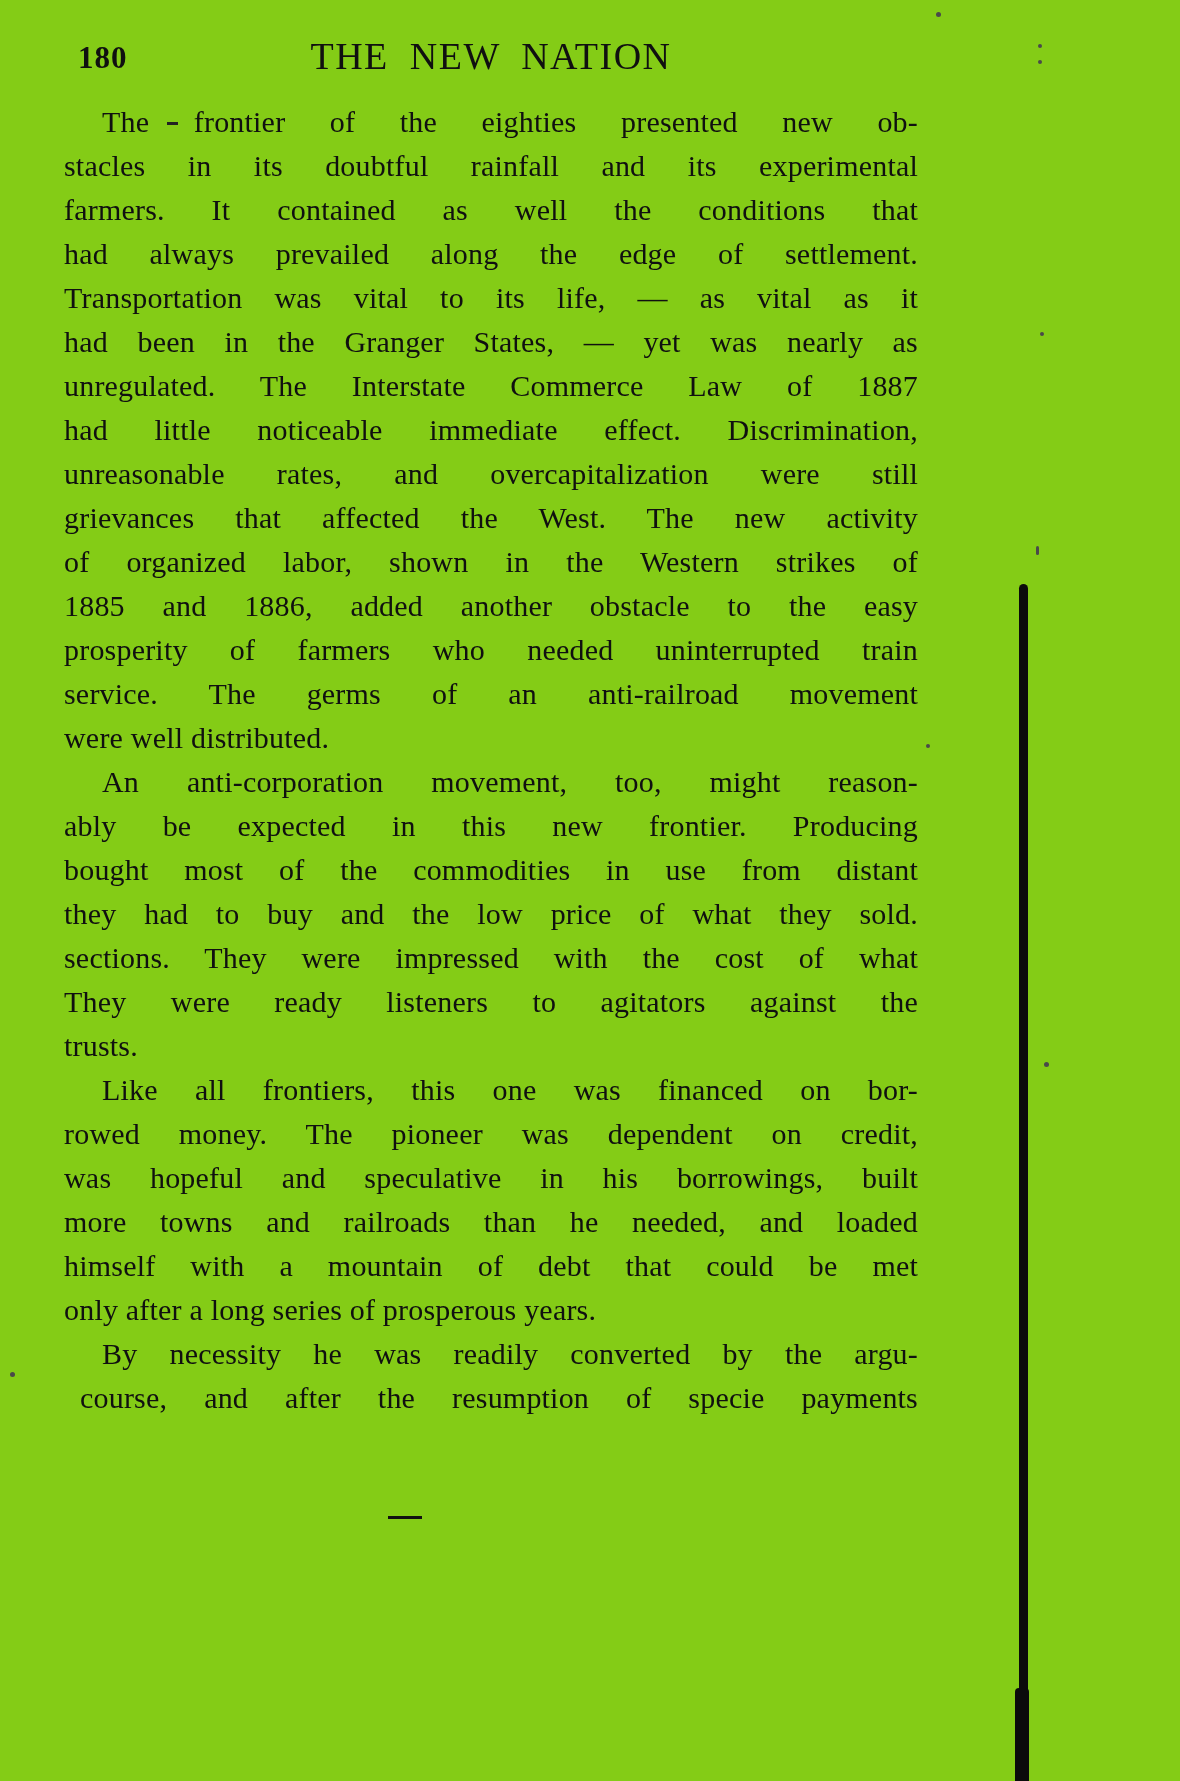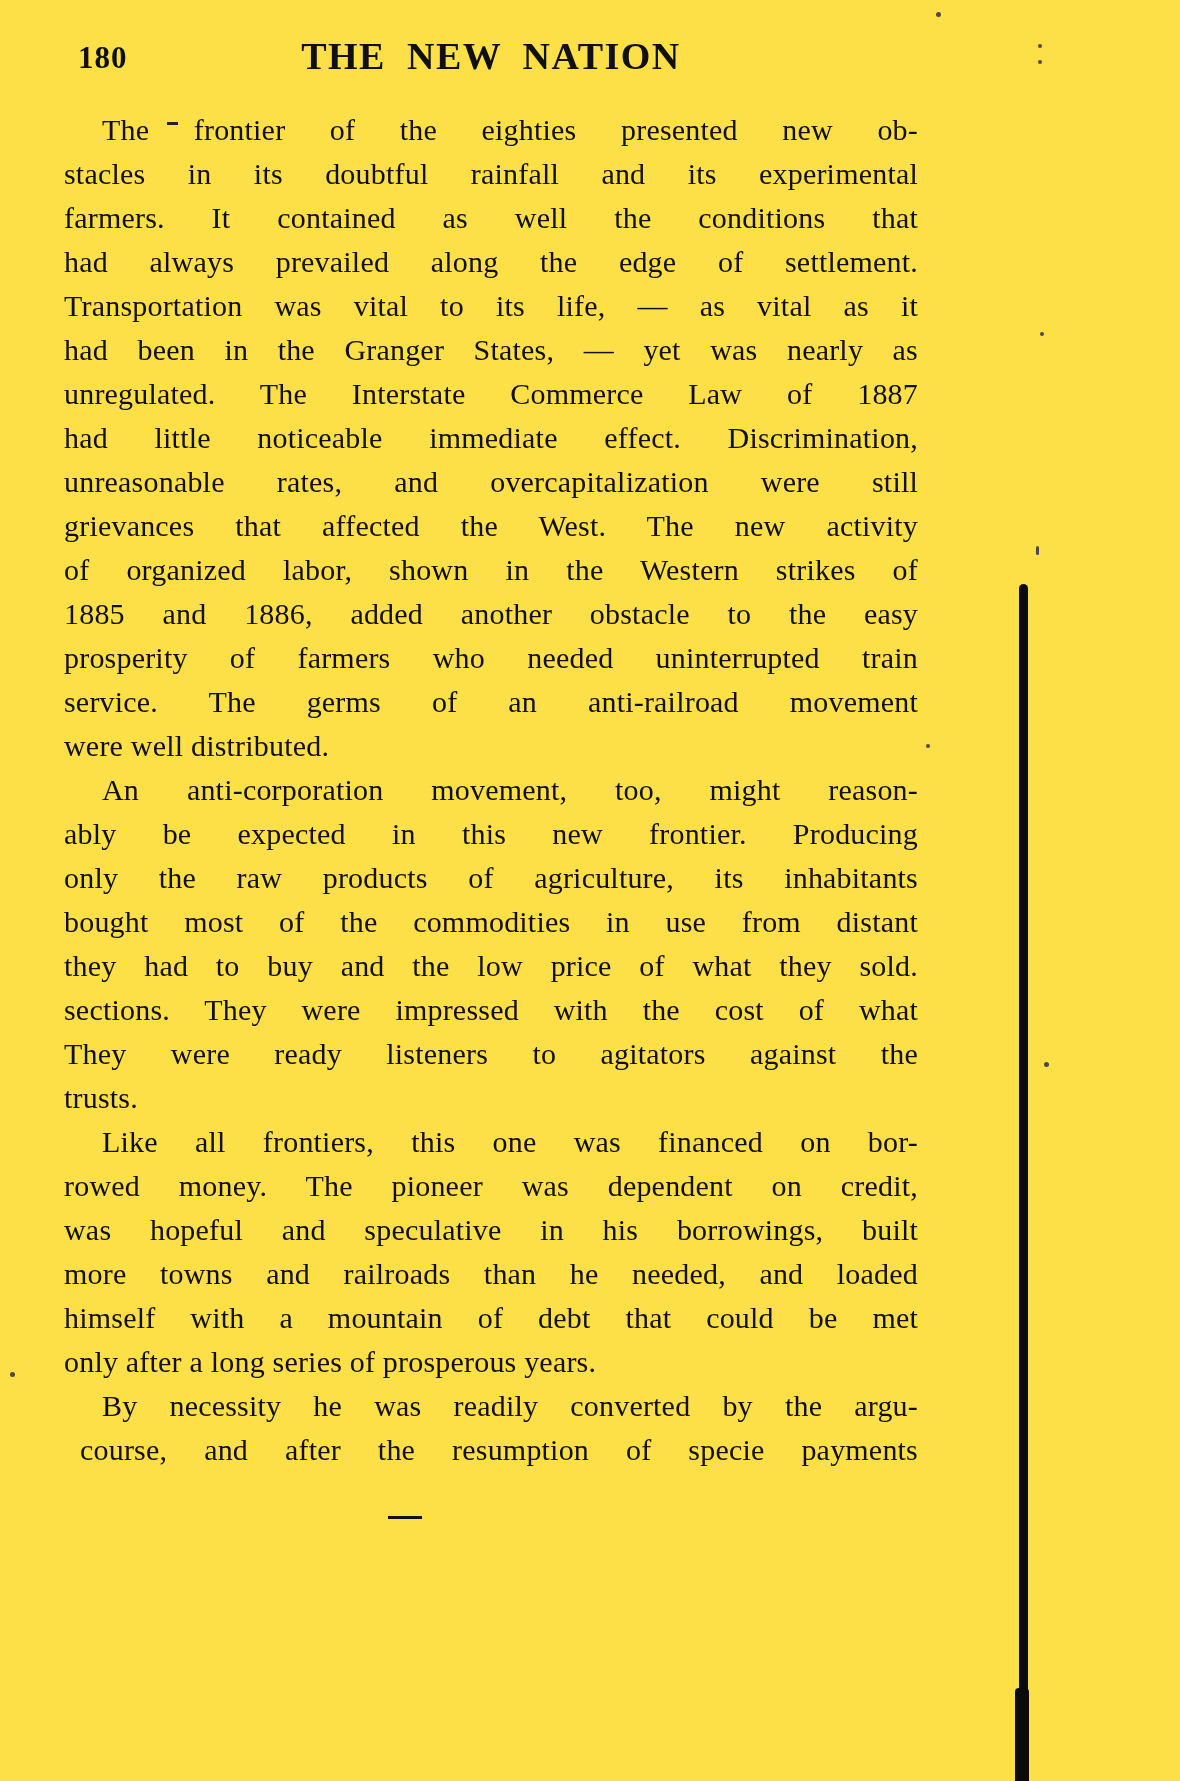--- a/index.html
+++ b/index.html
@@ -1,20 +1,20 @@
 <!DOCTYPE html>
 <html><head>
 <meta charset="utf-8">
 <style>
   html, body { margin: 0; padding: 0; background: #e8e8e4; }
   .page {
     position: relative;
     width: 1180px;
     height: 1781px;
-    background: #fde047;
+    background: #84cc16;
     font-family: "Liberation Serif", serif;
     color: #101010;
     overflow: hidden;
     margin: 0 auto;
   }
   .header {
     position: absolute;
     top: 34px;
     left: 64px;
     width: 854px;
@@ -24,28 +24,28 @@
     position: absolute;
     left: 14px;
     top: 6px;
     font-size: 31px;
     font-weight: bold;
     letter-spacing: 1px;
   }
   .title {
     text-align: center;
     font-size: 38px;
-    font-weight: bold;
+    font-weight: normal;
     letter-spacing: 1.5px;
     word-spacing: 10px;
     padding-top: 0px;
   }
   .body-text {
     position: absolute;
-    top: 108px;
+    top: 100px;
     left: 64px;
     width: 854px;
     font-size: 30px;
     line-height: 44px;
     letter-spacing: 0.2px;
   }
   .para { margin: 0; }
   .line {
     text-align: justify;
     text-align-last: justify;
@@ -123,21 +123,20 @@
       <div class="line">of organized labor, shown in the Western strikes of</div>
       <div class="line">1885 and 1886, added another obstacle to the easy</div>
       <div class="line">prosperity of farmers who needed uninterrupted train</div>
       <div class="line">service. The germs of an anti-railroad movement</div>
       <div class="line">were well distributed.</div>
     </div>
 
     <div class="para">
       <div class="line">An anti-corporation movement, too, might reason-</div>
       <div class="line">ably be expected in this new frontier. Producing</div>
-      <div class="line">only the raw products of agriculture, its inhabitants</div>
       <div class="line">bought most of the commodities in use from distant</div>
       <div class="line">they had to buy and the low price of what they sold.</div>
       <div class="line">sections. They were impressed with the cost of what</div>
       <div class="line">They were ready listeners to agitators against the</div>
       <div class="line">trusts.</div>
     </div>
 
     <div class="para">
       <div class="line">Like all frontiers, this one was financed on bor-</div>
       <div class="line">rowed money. The pioneer was dependent on credit,</div>

